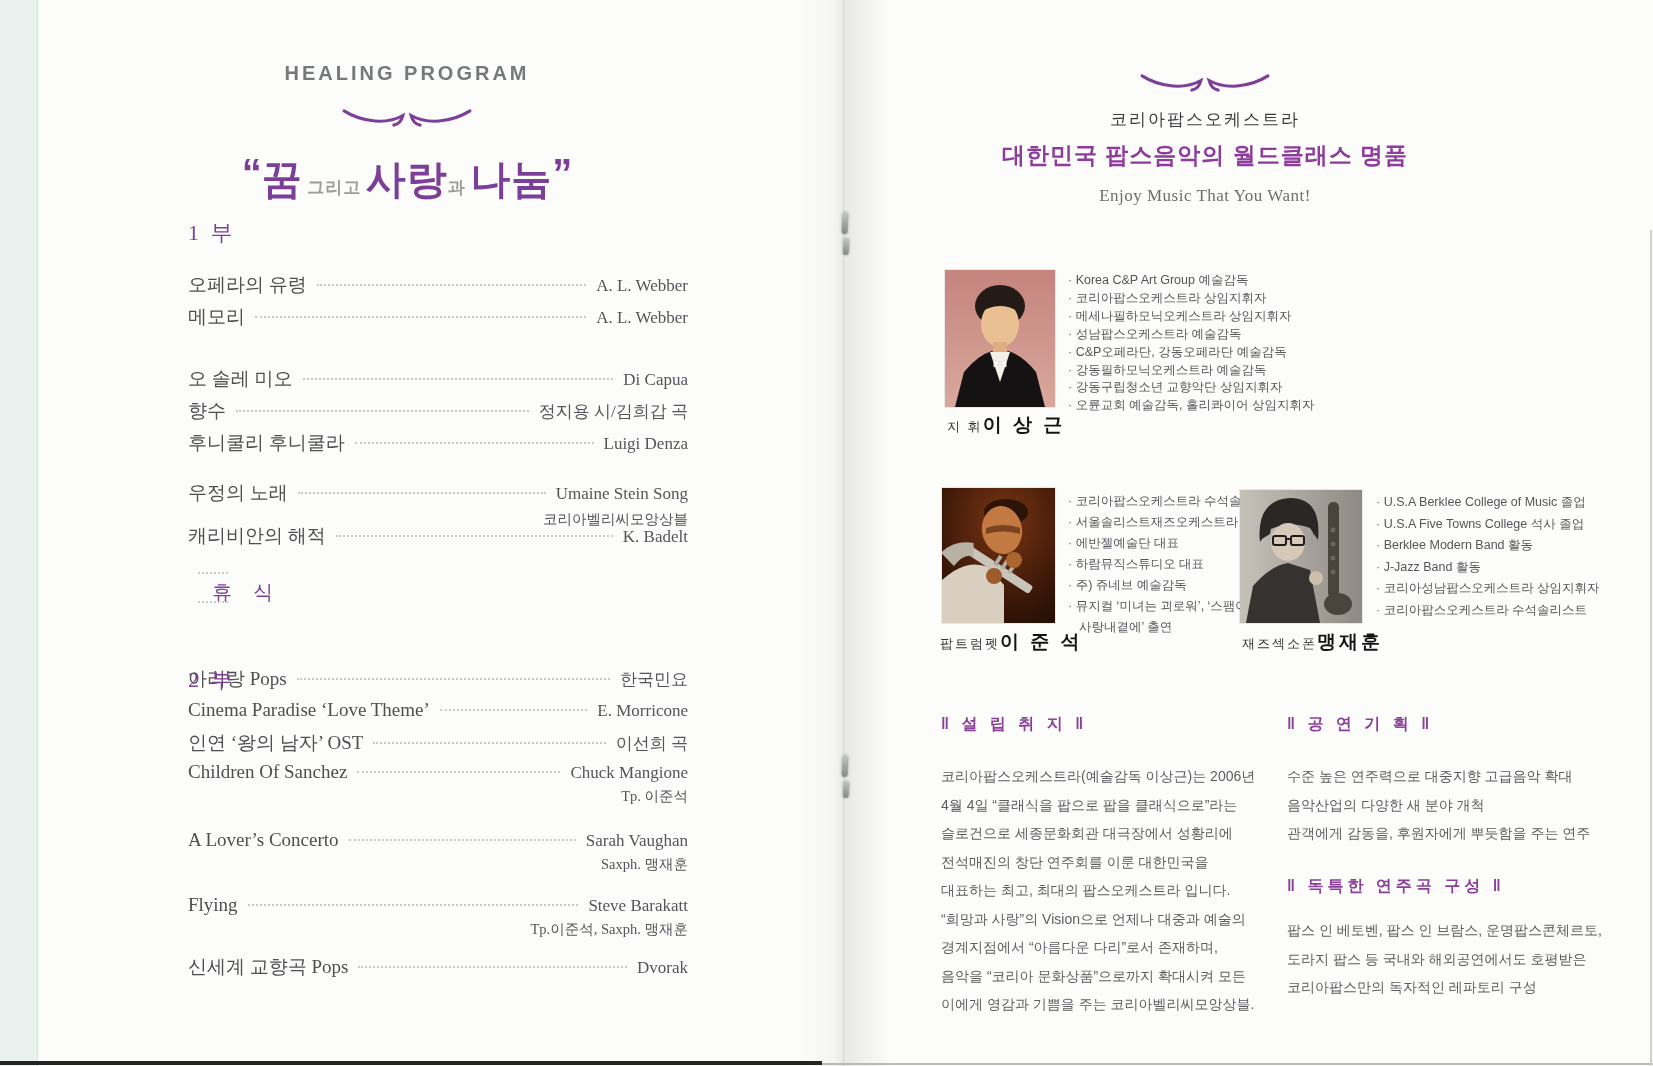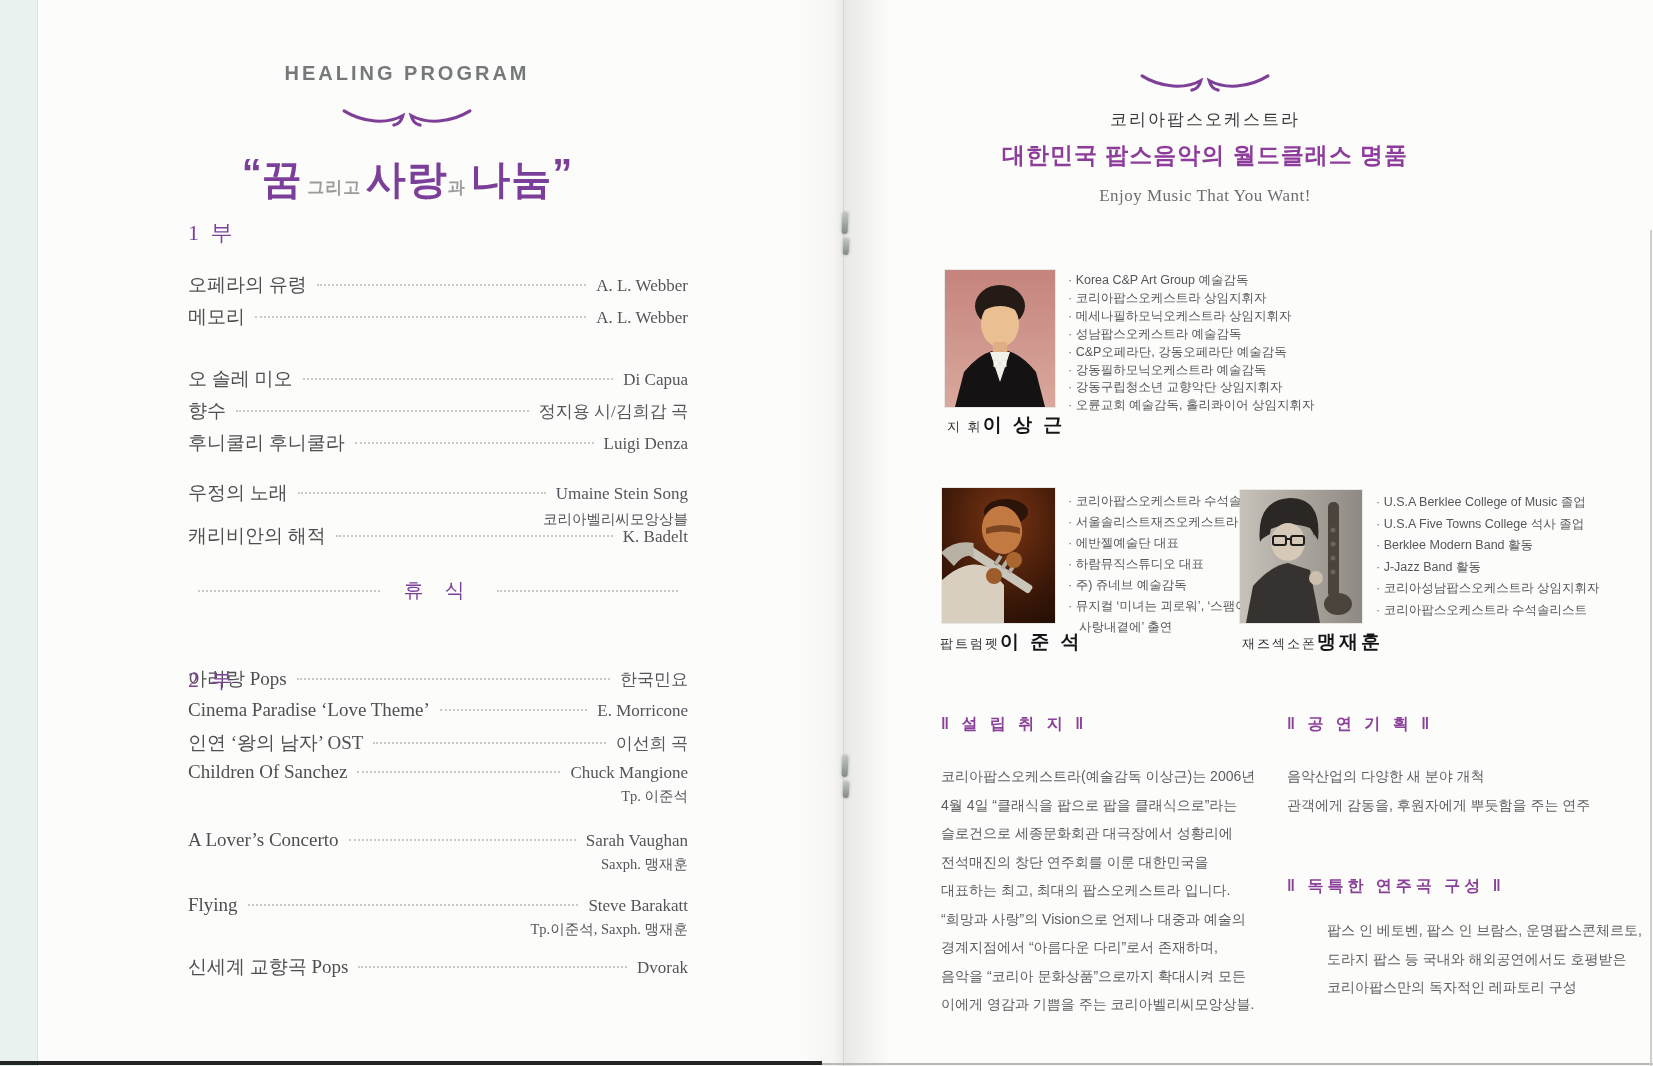--- a/index.html
+++ b/index.html
@@ -34,21 +34,21 @@
   .main-title .small{font-size:17px;font-weight:600;color:#9b9b9b;letter-spacing:1px;}
 
   .part-label{left:188px;width:200px;color:#7c4099;font-size:22px;letter-spacing:3px;}
   .prog{left:188px;top:0;width:500px;}
   .prow{position:absolute;width:500px;}
   .prow-main{display:flex;align-items:baseline;color:#4f4f52;}
   .ptitle{font-size:19px;white-space:nowrap;}
   .leader{flex:1;border-bottom:2px dotted #c9c9c6;margin:0 10px;transform:translateY(-5px);min-width:30px;}
   .pcomposer{font-size:17px;white-space:nowrap;color:#54555a;}
   .pcredit{text-align:right;font-size:14.5px;color:#54555a;margin-top:4px;}
-  .intermission{display:flex;align-items:baseline;color:#7c4099;}
+  .intermission{display:flex;align-items:baseline;color:#7c4099;flex-direction:column;}
   .intermission .label{font-size:20px;letter-spacing:8px;padding:0 14px;}
 
   
   .r-header{left:880px;top:0;width:650px;text-align:center;}
   .flourish-right{left:1139px;top:68px;}
   .r-org{position:absolute;left:0;top:108px;width:650px;font-size:17px;letter-spacing:2px;color:#39393b;}
   .r-headline{position:absolute;left:0;top:140px;width:650px;font-size:23px;font-weight:800;
     letter-spacing:1px;color:#8e3c9b;}
   .r-tagline{position:absolute;left:0;top:186px;width:650px;font-size:17px;color:#6e6e70;
     font-family:"Liberation Serif","DejaVu Serif",serif;letter-spacing:.5px;}
@@ -343,22 +343,23 @@
   <div>전석매진의 창단 연주회를 이룬 대한민국을</div>
   <div>대표하는 최고, 최대의 팝스오케스트라 입니다.</div>
   <div>“희망과 사랑”의 Vision으로 언제나 대중과 예술의</div>
   <div>경계지점에서 “아름다운 다리”로서 존재하며,</div>
   <div>음악을 “코리아 문화상품”으로까지 확대시켜 모든</div>
   <div>이에게 영감과 기쁨을 주는 코리아벨리씨모앙상블.</div>
 </div>
 
 <div class="sec-head" style="left:1287px;top:714px;">‖ 공 연 기 획 ‖</div>
 <div class="sec-body" style="left:1287px;top:762px;">
+  <div>수준 높은 연주력으로 대중지향 고급음악 확대</div>
   <div>음악산업의 다양한 새 분야 개척</div>
   <div>관객에게 감동을, 후원자에게 뿌듯함을 주는 연주</div>
 </div>
 
 <div class="sec-head" style="left:1287px;top:876px;">‖ 독특한 연주곡 구성 ‖</div>
-<div class="sec-body" style="left:1327px;top:916px;">
+<div class="sec-body" style="left:1287px;top:916px;">
   <div>팝스 인 베토벤, 팝스 인 브람스, 운명팝스콘체르토,</div>
   <div>도라지 팝스 등 국내와 해외공연에서도 호평받은</div>
   <div>코리아팝스만의 독자적인 레파토리 구성</div>
 </div>
 
 </body></html>

